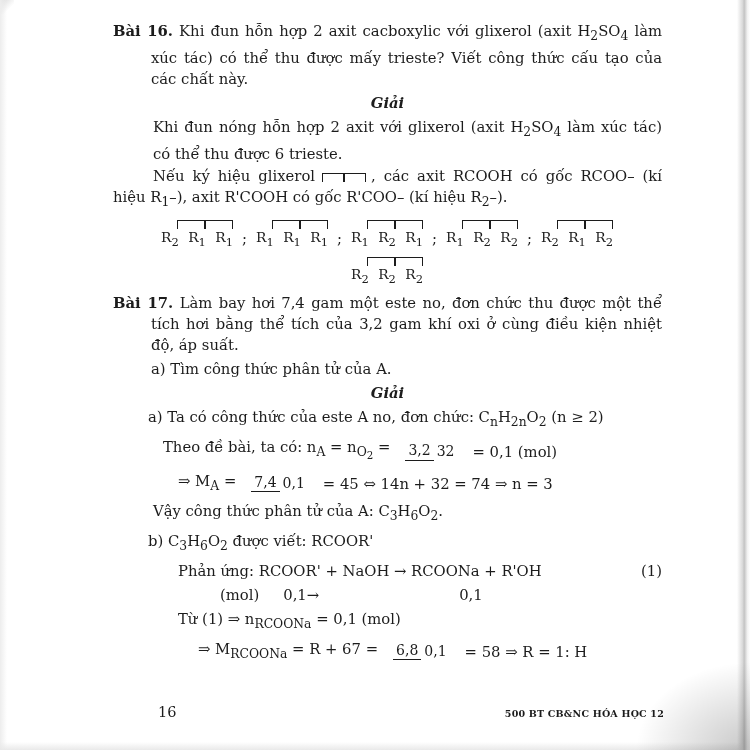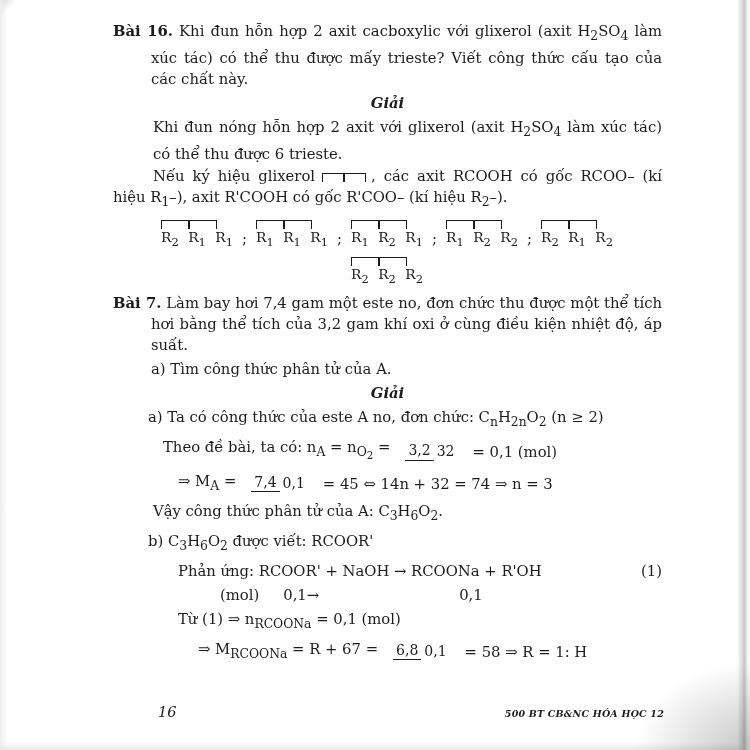--- a/index.html
+++ b/index.html
@@ -26,29 +26,29 @@
   .frac .den { display: block; padding: 1px 3px 0; }
   .eqrow { display: flex; margin: 3px 0 3px 65px; }
   .eqnum { margin-left: auto; }
   .molrow { margin: 2px 0 2px 107px; }
   .molrow .mr { margin-left: 24px; }
   .molrow .mp { margin-left: 140px; }
   .ml35 { margin-left: 35px; } .ml40 { margin-left: 40px; } .ml50 { margin-left: 50px; }
   .ml65 { margin-left: 65px; } .ml85 { margin-left: 85px; }
 
   .diagram { display: flex; align-items: flex-start; gap: 9px; margin: 7px 0 5px 48px; }
-  .tri { display: flex; flex-direction: column; align-items: flex-start; }
+  .tri { display: flex; flex-direction: column; align-items: flex-end; }
   .comb { display: flex; justify-content: space-between; width: 56px; height: 8px; border-top: 1.4px solid #1c1c1c; }
   .comb i { display: block; width: 1.4px; height: 8px; background: #1c1c1c; }
   .comb.inline { display: inline-flex; width: 44px; height: 7px; margin: 0 5px 0 7px; vertical-align: -1px; }
   .tri .labels { display: flex; justify-content: space-between; width: 72px; margin-top: 1px; font-size: 13.8px; line-height: 17px; }
   .sep { align-self: flex-start; margin-top: 8px; }
   .tri-col { display: flex; flex-direction: column; gap: 6px; align-items: center; }
 
-  .footer { position: absolute; left: 113px; right: 86px; bottom: 30px; display: flex; justify-content: space-between; align-items: baseline; font-style: italic; }
+  .footer { position: absolute; left: 113px; right: 86px; bottom: 30px; display: flex; justify-content: space-between; align-items: baseline; }
   .pagenum { margin-left: 45px; font-size: 14.5px; }
   .booktitle { font-size: 9.5px; font-weight: bold; letter-spacing: 0.2px; }
 
   .edge-right { position: absolute; top: 0; right: 0; width: 13px; height: 100%;
     background: linear-gradient(to right, rgba(255,255,255,0), #d7d7d7 45%, #c2c2c2 55%, #f2f2f2 80%, #fff); }
   .edge-left { position: absolute; top: 0; left: 0; width: 7px; height: 100%;
     background: linear-gradient(to right, #ededed, rgba(255,255,255,0)); }
   .edge-bottom { position: absolute; bottom: 0; left: 0; width: 100%; height: 8px;
     background: linear-gradient(to top, #e9e9e9, rgba(255,255,255,0)); }
   .curl { position: absolute; right: 0; bottom: 0; width: 130px; height: 100px;
@@ -148,21 +148,21 @@
             <i></i>
           </span>
         <span class="labels">
           <span>R<sub>2</sub></span>
           <span>R<sub>1</sub></span>
           <span>R<sub>2</sub></span>
         </span>
       </span>
     </div>
 
-    <p class="problem"><b class="plabel">Bài 7.</b> <span>Làm bay hơi 7,4 gam một este no, đơn chức thu được một thể tích hơi bằng thể tích của 3,2 gam khí oxi ở cùng điều kiện nhiệt độ, áp suất.</span></p>
+    <p class="problem"><b class="plabel">Bài 17.</b> <span>Làm bay hơi 7,4 gam một este no, đơn chức thu được một thể tích hơi bằng thể tích của 3,2 gam khí oxi ở cùng điều kiện nhiệt độ, áp suất.</span></p>
 
     <p class="item"><span>a)</span> <span>Tìm công thức phân tử của A.</span></p>
 
     <p class="giai">Giải</p>
 
     <p class="m ml35">a) Ta có công thức của este A no, đơn chức: C<sub>n</sub>H<sub>2n</sub>O<sub>2</sub> (n ≥ 2)</p>
 
     <div class="math ml50">
       <span>Theo đề bài, ta có: n<sub>A</sub> = n<sub>O<sub>2</sub></sub> =</span>
       <span class="frac">

